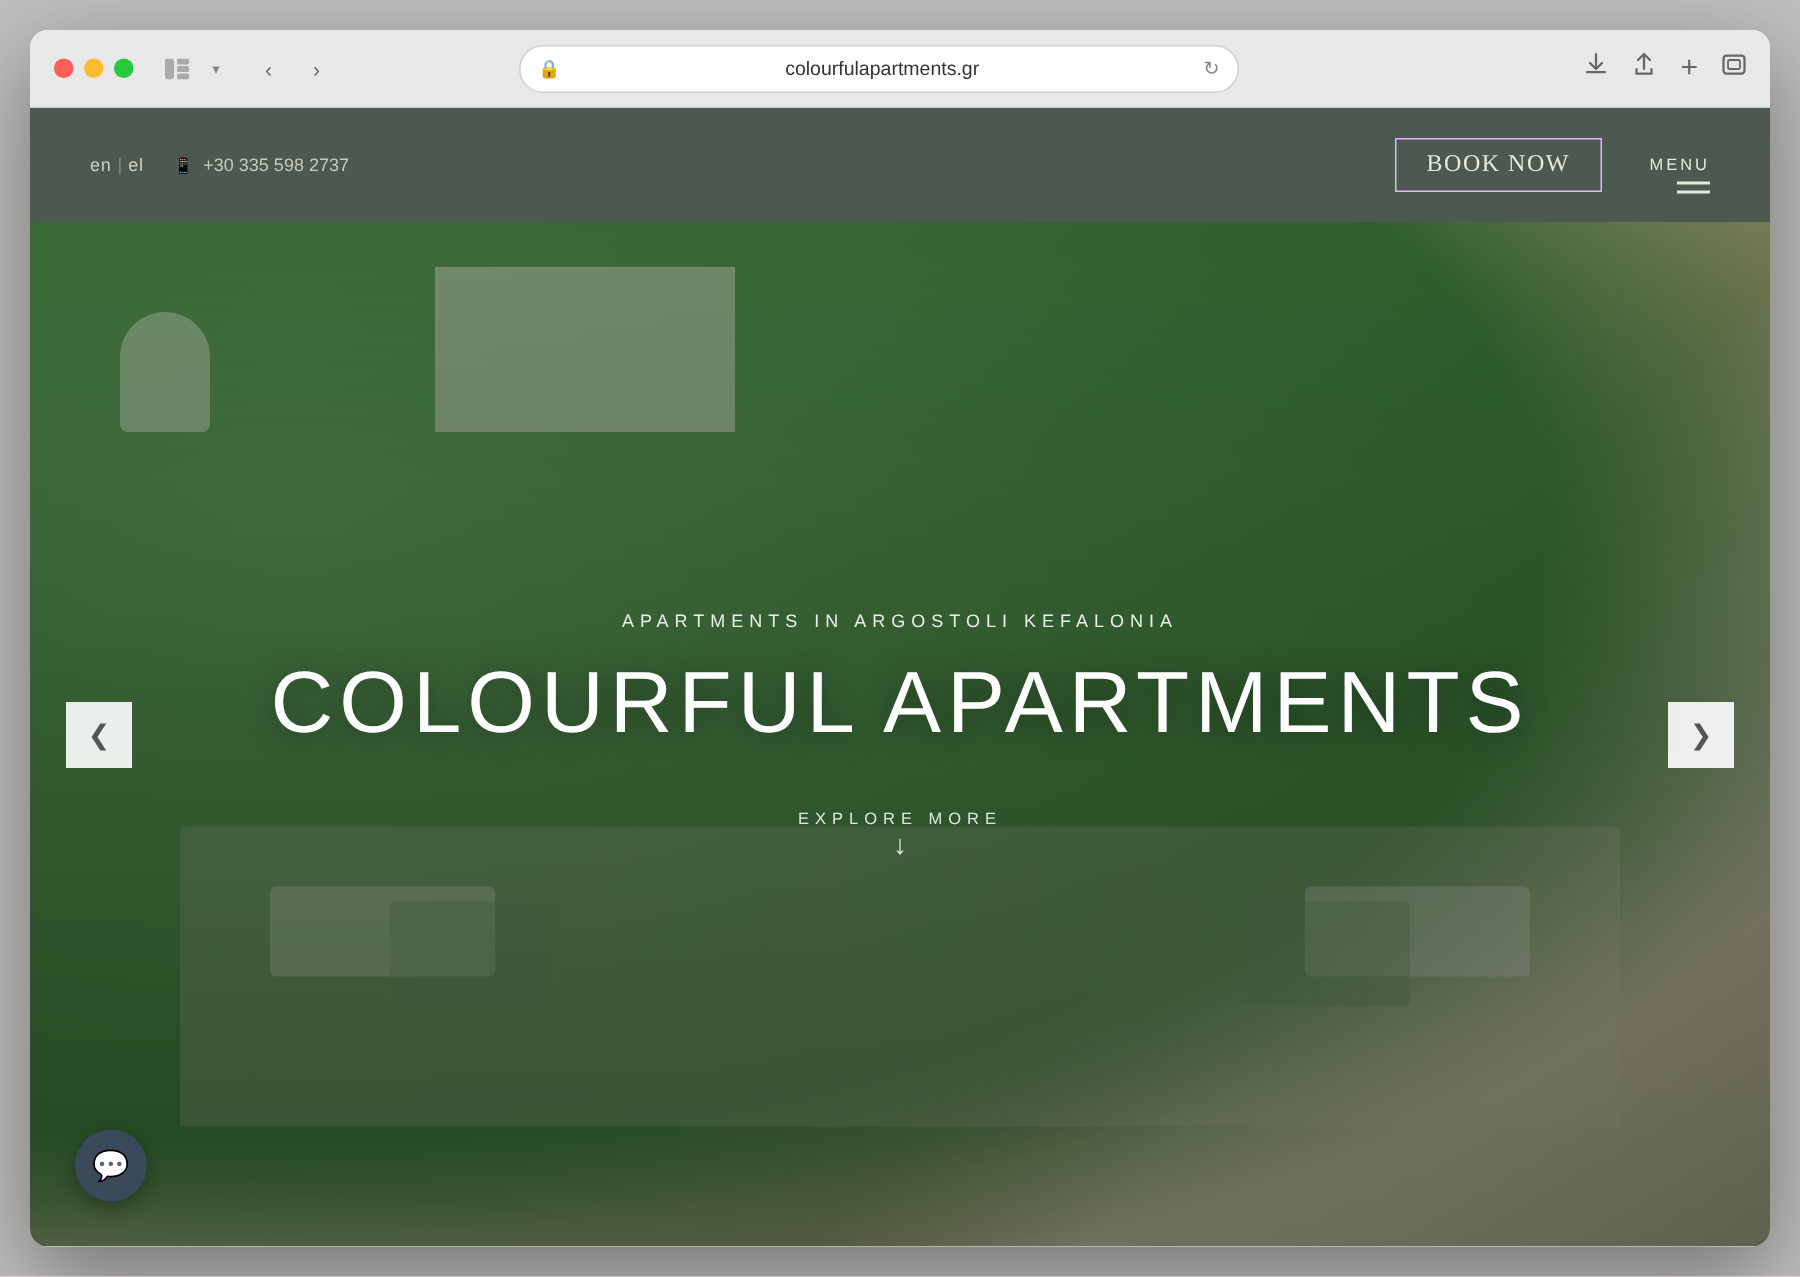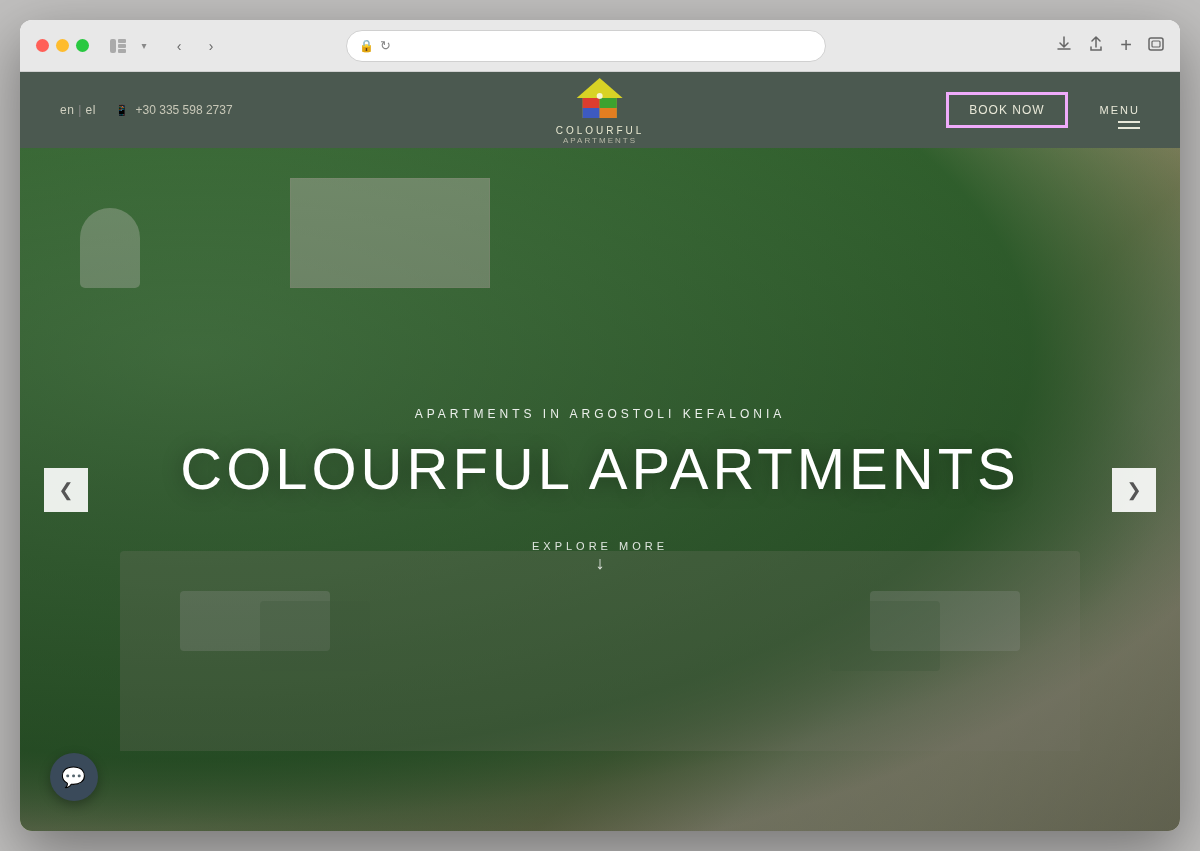--- a/index.html
+++ b/index.html
@@ -196,28 +196,29 @@
     }
 
     .header-right {
       margin-left: auto;
       display: flex;
       align-items: center;
       gap: 24px;
     }
 
     .book-now-btn {
-      border: 3px solid #f0abfc;
+      border: 1px solid #f0abfc;
       color: #e8e8d8;
       padding: 8px 20px;
-      font-size: 12px;
+      font-size: 16px;
       letter-spacing: 1px;
       cursor: pointer;
       background: transparent;
       text-transform: uppercase;
+      font-family: Liberation Serif, serif;
     }
 
     .menu-area {
       display: flex;
       flex-direction: column;
       align-items: flex-end;
       gap: 5px;
       cursor: pointer;
       margin-left: 8px;
       margin-top: 12px;
@@ -394,20 +395,21 @@
       <div class="window-ctrl-icon" style="font-size:10px; color:#888;">▾</div>
     </div>
 
     <div class="nav-buttons">
       <button class="nav-btn">‹</button>
       <button class="nav-btn">›</button>
     </div>
 
     <div class="address-bar">
       <span class="lock-icon">🔒</span>
+      <span class="url-text">colourfulapartments.gr</span>
       <span class="refresh-icon" style="font-size:13px; color:#888;">↻</span>
     </div>
 
     <div class="browser-actions">
       <button class="browser-action-btn">
         <svg width="16" height="16" viewBox="0 0 16 16" fill="#666">
           <path d="M8 1v9M4 7l4 4 4-4M2 13h12" stroke="#666" stroke-width="1.5" fill="none" stroke-linecap="round"></path>
         </svg>
       </button>
       <button class="browser-action-btn">
@@ -431,40 +433,20 @@
       <div class="header-left">
         <span class="lang-en">en</span>
         <span class="lang-divider">|</span>
         <span class="lang-el">el</span>
         <div class="phone-area">
           <span style="font-size:11px;">📱</span>
           <span style="color:#c8c8b8; font-size:12px;">+30 335 598 2737</span>
         </div>
       </div>
 
-      <div class="header-logo">
-        <div>
-          
-          <svg width="50" height="44" viewBox="0 0 50 44">
-
-            <polygon points="25,2 48,22 2,22" fill="#e8e020" opacity="0.9"></polygon>
-
-            <rect x="8" y="22" width="34" height="20" fill="#e8e020" opacity="0.7"></rect>
-
-            <rect x="8" y="22" width="17" height="10" fill="#e03030" opacity="0.9"></rect>
-            <rect x="25" y="22" width="17" height="10" fill="#30a030" opacity="0.9"></rect>
-            <rect x="8" y="32" width="17" height="10" fill="#3050d0" opacity="0.9"></rect>
-            <rect x="25" y="32" width="17" height="10" fill="#e87820" opacity="0.9"></rect>
-
-            <circle cx="25" cy="20" r="3" fill="#fff" opacity="0.8"></circle>
-          </svg>
-        </div>
-        <div style="color:#e8e8d0; font-size:10px; letter-spacing:3px; text-transform:uppercase; margin-top:1px;">COLOURFUL</div>
-        <div style="color:#b8b8a8; font-size:8px; letter-spacing:2px; text-transform:uppercase;">APARTMENTS</div>
-      </div>
 
       <div class="header-right">
         <button class="book-now-btn">Book now</button>
 
         <div class="menu-area">
           <span class="menu-label">MENU</span>
           <div class="menu-lines">
             <div class="menu-line"></div>
             <div class="menu-line"></div>
           </div>

